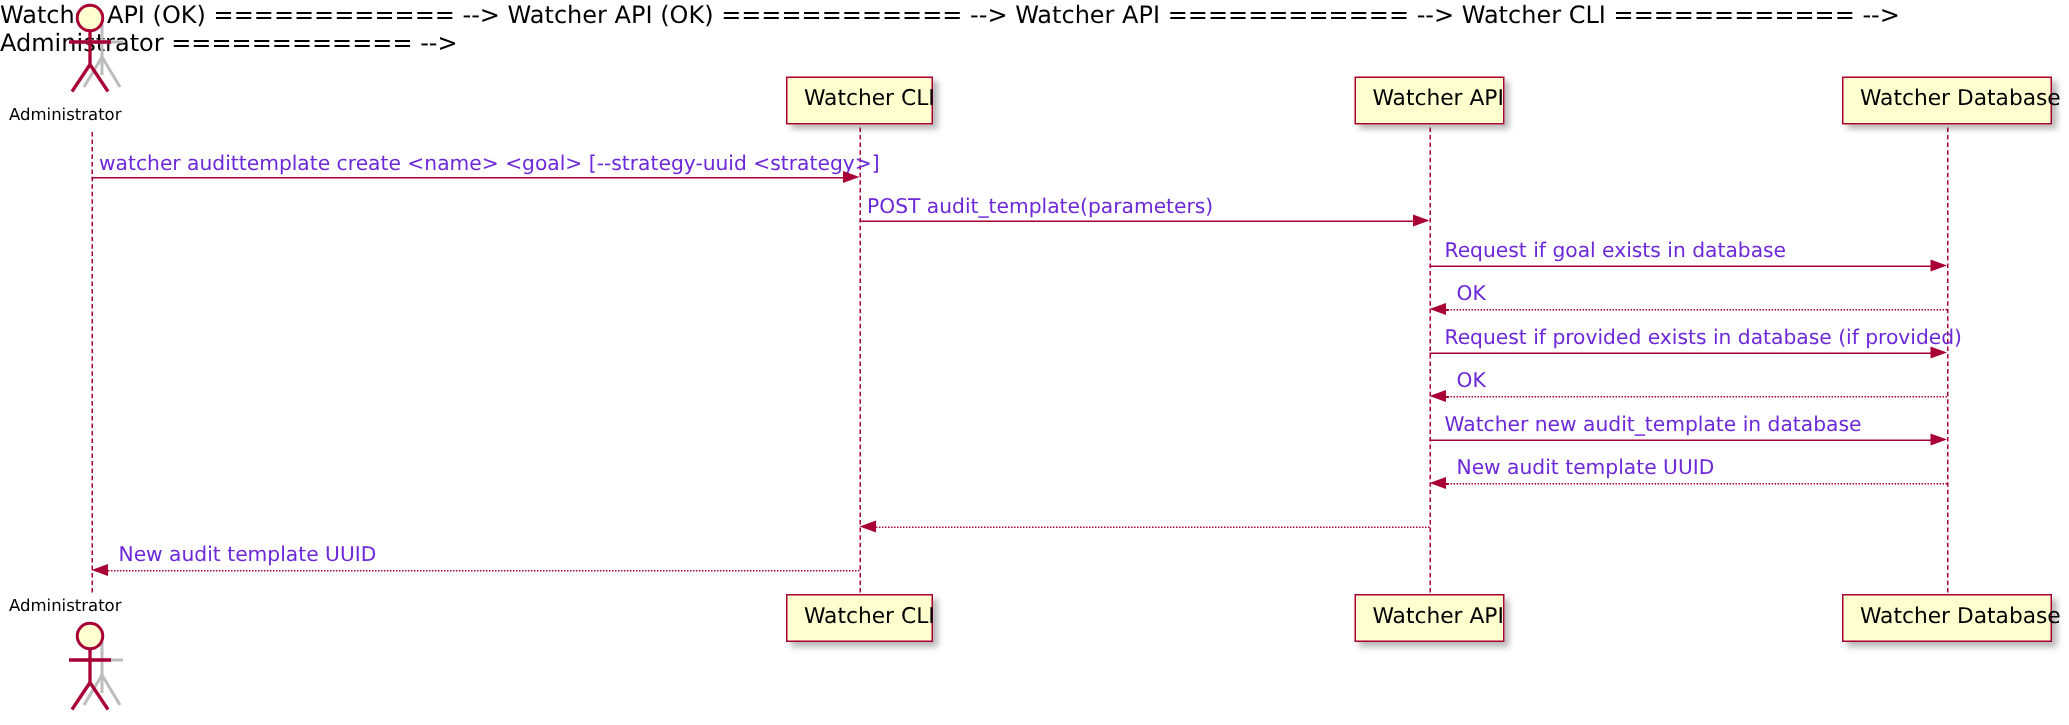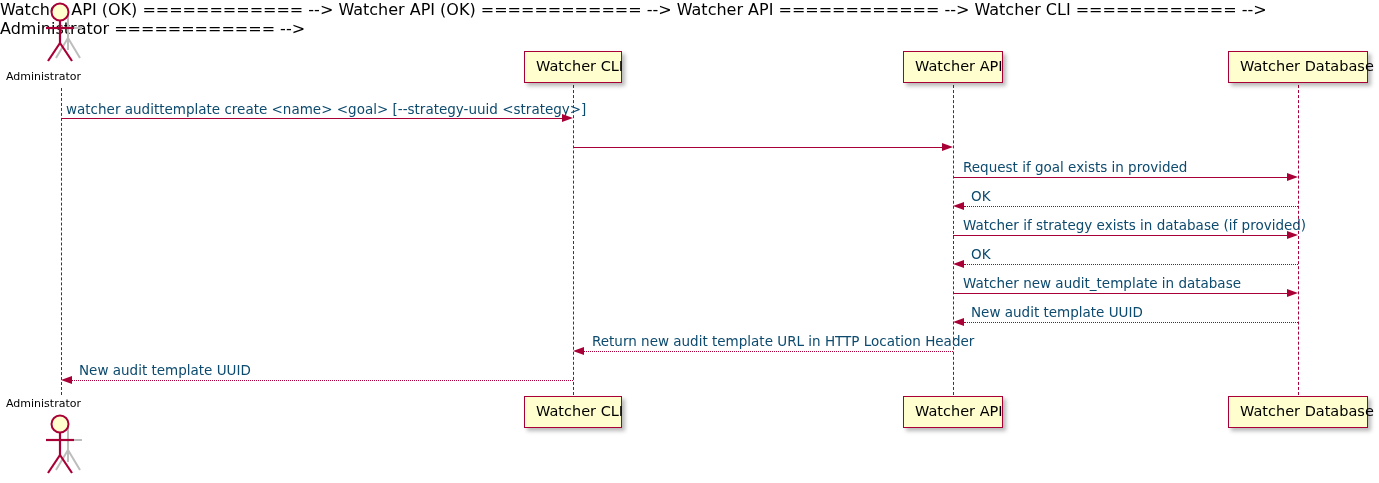--- a/index.html
+++ b/index.html
@@ -65,21 +65,21 @@
   }
   .arrow-head.right{
     border-left:11px solid #A80036;
   }
   .arrow-head.left{
     border-right:11px solid #A80036;
   }
   .msg-label{
     position:absolute;
     font-size:13.5px;
-    color:#0c4a6e;
+    color:#6d28d9;
     white-space:nowrap;
     line-height:1;
   }
 </style>
 </head>
 <body>
 
 <div id="diagram">
 
   
@@ -112,55 +112,55 @@
   <div class="participant" style="left:903px;top:51px;width:100px;height:32px;">Watcher API</div>
 
   <div class="participant" style="left:1228px;top:51px;width:140px;height:32px;">Watcher Database</div>
 
   
   <div class="msg-label" style="left:66px;top:103px;">watcher audittemplate create &lt;name&gt; &lt;goal&gt; [--strategy-uuid &lt;strategy&gt;]</div>
   <div class="msg-line" style="left:61px;top:118px;width:507px;"></div>
   <div class="arrow-head right" style="left:562px;top:113.5px;"></div>
 
   
+  <div class="msg-label" style="left:578px;top:132px;">POST audit_template(parameters)</div>
   <div class="msg-line" style="left:573px;top:147px;width:375px;"></div>
   <div class="arrow-head right" style="left:942px;top:142.5px;"></div>
 
   
-  <div class="msg-label" style="left:963px;top:161px;">Request if goal exists in provided</div>
+  <div class="msg-label" style="left:963px;top:161px;">Request if goal exists in database</div>
   <div class="msg-line" style="left:953px;top:177px;width:340px;"></div>
   <div class="arrow-head right" style="left:1287px;top:172.5px;"></div>
 
    Watcher API (OK) ============ --&gt;
   <div class="msg-label" style="left:971px;top:190px;">OK</div>
   <div class="msg-line dotted" style="left:964px;top:206px;width:334px;"></div>
   <div class="arrow-head left" style="left:953px;top:201.5px;"></div>
 
   
-  <div class="msg-label" style="left:963px;top:219px;">Watcher if strategy exists in database (if provided)</div>
+  <div class="msg-label" style="left:963px;top:219px;">Request if provided exists in database (if provided)</div>
   <div class="msg-line" style="left:953px;top:235px;width:340px;"></div>
   <div class="arrow-head right" style="left:1287px;top:230.5px;"></div>
 
    Watcher API (OK) ============ --&gt;
   <div class="msg-label" style="left:971px;top:248px;">OK</div>
   <div class="msg-line dotted" style="left:964px;top:264px;width:334px;"></div>
   <div class="arrow-head left" style="left:953px;top:259.5px;"></div>
 
   
   <div class="msg-label" style="left:963px;top:277px;">Watcher new audit_template in database</div>
   <div class="msg-line" style="left:953px;top:293px;width:340px;"></div>
   <div class="arrow-head right" style="left:1287px;top:288.5px;"></div>
 
    Watcher API ============ --&gt;
   <div class="msg-label" style="left:971px;top:306px;">New audit template UUID</div>
   <div class="msg-line dotted" style="left:964px;top:322px;width:334px;"></div>
   <div class="arrow-head left" style="left:953px;top:317.5px;"></div>
 
    Watcher CLI ============ --&gt;
-  <div class="msg-label" style="left:592px;top:335px;">Return new audit template URL in HTTP Location Header</div>
   <div class="msg-line dotted" style="left:584px;top:351px;width:369px;"></div>
   <div class="arrow-head left" style="left:573px;top:346.5px;"></div>
 
    Administrator ============ --&gt;
   <div class="msg-label" style="left:79px;top:364px;">New audit template UUID</div>
   <div class="msg-line dotted" style="left:72px;top:380px;width:501px;"></div>
   <div class="arrow-head left" style="left:61px;top:375.5px;"></div>
 
   
   <div class="actor-label" style="left:6px;top:398px;">Administrator</div>

